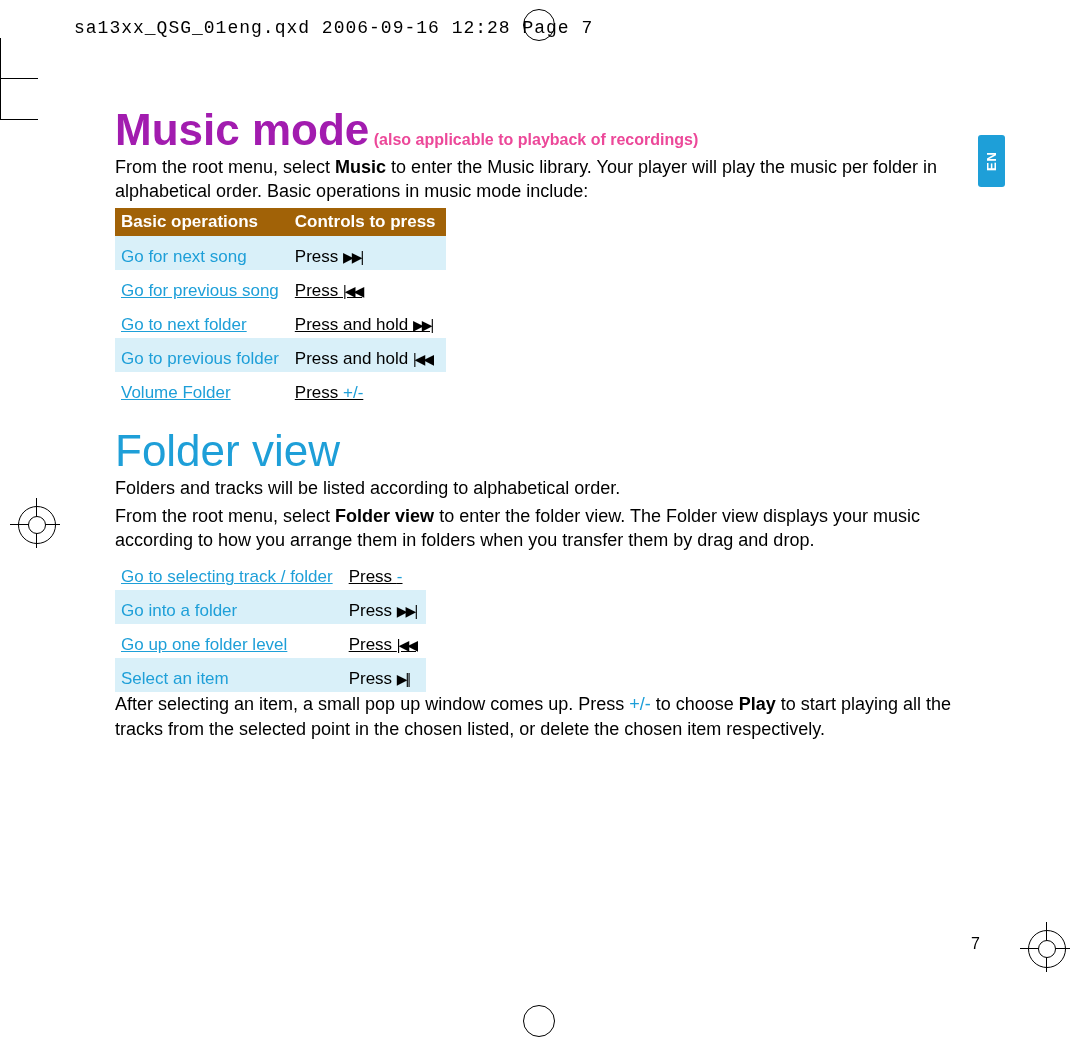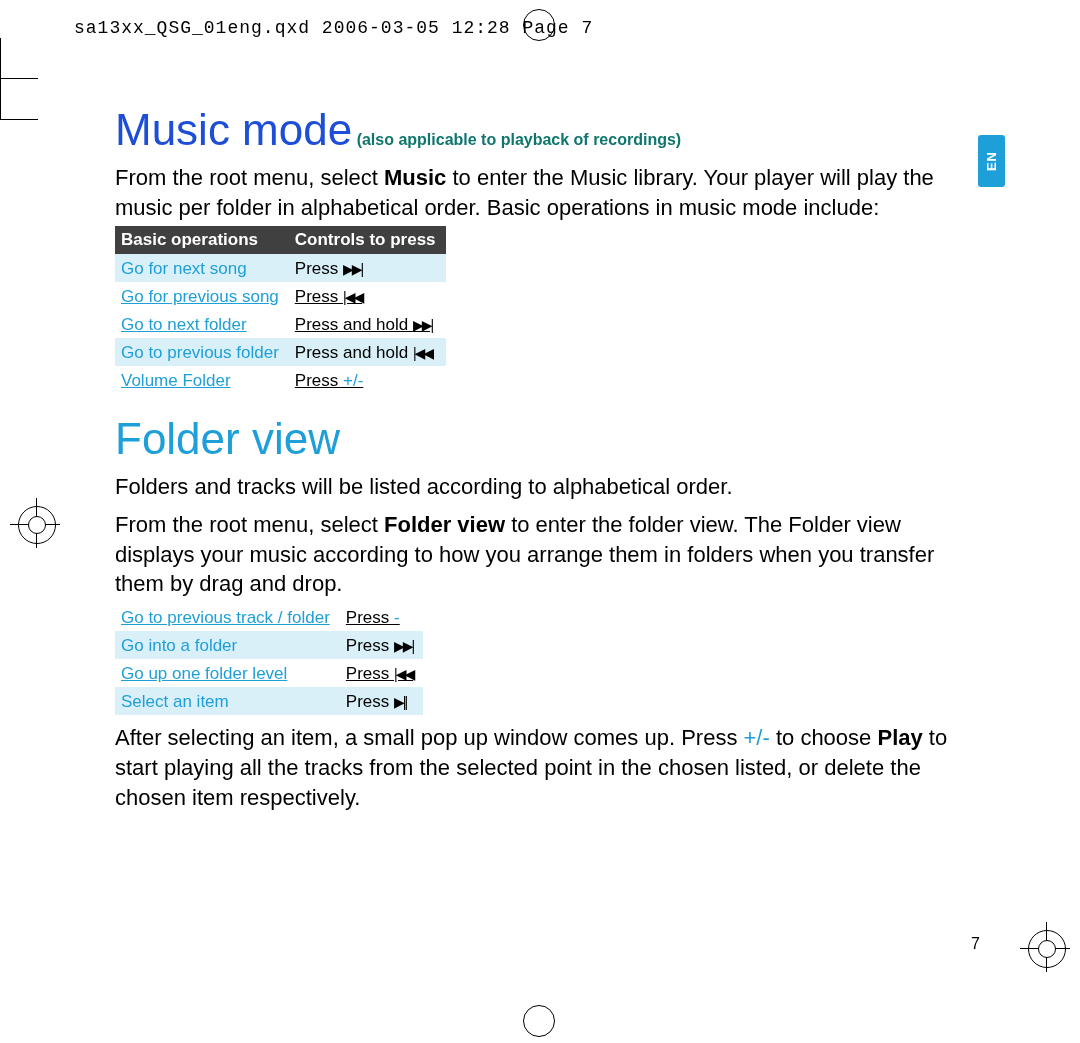--- a/index.html
+++ b/index.html
@@ -48,53 +48,53 @@
     font-weight: bold;
     font-size: 13px;
     padding: 16px 6px;
     border-radius: 3px;
     writing-mode: vertical-rl;
     text-orientation: mixed;
     transform: rotate(180deg);
     letter-spacing: 1px;
   }
   h1.music {
-    color: #1d4ed8;
+    color: #a21caf;
     font-size: 44px;
-    font-weight: normal;
+    font-weight: bold;
     margin: 0;
     display: inline;
   }
   .subtitle {
-    color: #0f766e;
+    color: #ec4899;
     font-size: 16px;
     font-weight: bold;
   }
   .body-text {
-    font-size: 22px;
+    font-size: 18px;
     line-height: 1.35;
-    margin: 8px 0 4px 0;
+    margin: 0 0 4px 0;
   }
   .bold { font-weight: bold; }
   table {
     border-collapse: collapse;
     margin-top: 4px;
   }
   th {
-    background: #404040;
+    background: #a16207;
     color: #fff;
     text-align: left;
     font-size: 17px;
     font-weight: bold;
     padding: 4px 10px 4px 6px;
     vertical-align: top;
   }
   td {
     font-size: 17px;
-    padding: 5px 10px 3px 6px;
+    padding: 11px 10px 3px 6px;
     margin-left: 20px;
   }
   td.op { color: #1e9fd8; }
   tr.light td { background: #d9f0f9; }
   tr.white td { background: #fff; text-decoration: underline; }
   .cyan { color: #1e9fd8; }
   h1.folder {
     color: #1e9fd8;
     font-size: 44px;
     font-weight: normal;
@@ -108,21 +108,21 @@
   .page-num {
     position: absolute;
     right: 100px;
     top: 935px;
     font-size: 16px;
   }
 </style>
 </head>
 <body>
 
-<div class="print-header">sa13xx_QSG_01eng.qxd  2006-03-05  12:28  Page 7</div>
+<div class="print-header">sa13xx_QSG_01eng.qxd  2006-09-16  12:28  Page 7</div>
 
 <div class="crop-top-v"></div>
 <div class="crop-top-h"></div>
 <div class="crop-top-circle"></div>
 <div class="crop-bot-v"></div>
 <div class="crop-bot-h"></div>
 <div class="crop-bot-circle"></div>
 <div class="crop-left-h"></div>
 <div class="crop-left-v"></div>
 <div class="crop-left-circle-outer"></div>
@@ -177,21 +177,21 @@
 
   <p class="body-text">Folders and tracks will be listed according to alphabetical order.</p>
 
   <p class="body-text">
     <span>From the root menu, select </span><span class="bold">Folder view</span><span> to enter the folder view. The Folder view displays your music according to how you arrange them in folders when you transfer them by drag and drop.</span>
   </p>
 
   <table>
     <tbody>
     <tr class="white">
-      <td class="op">Go to previous track / folder</td>
+      <td class="op">Go to selecting track / folder</td>
       <td><span>Press </span><span class="cyan">-</span></td>
     </tr>
     <tr class="light">
       <td class="op">Go into a folder</td>
       <td><span>Press </span><span class="icon">▶▶|</span></td>
     </tr>
     <tr class="white">
       <td class="op">Go up one folder level</td>
       <td><span>Press </span><span class="icon">|◀◀</span></td>
     </tr>

